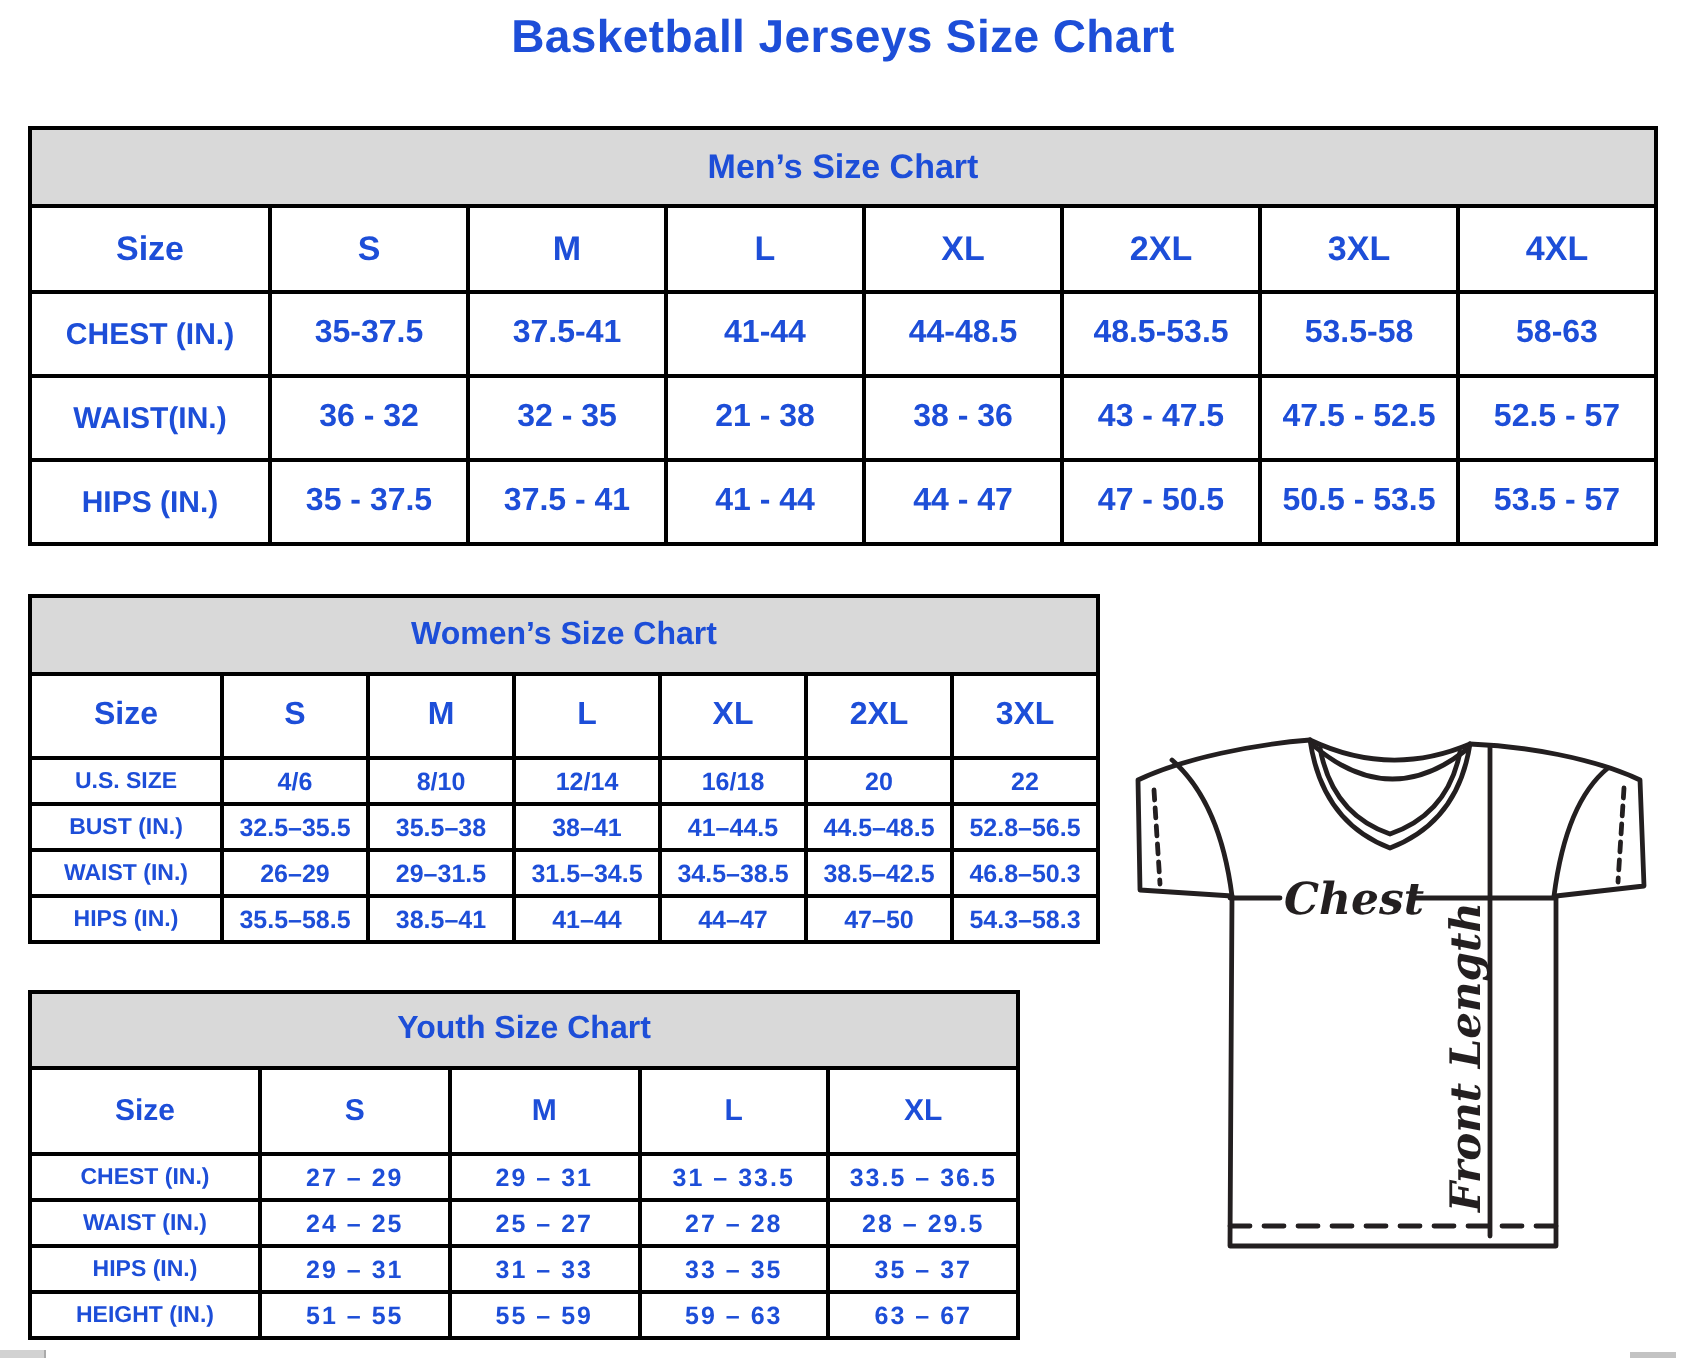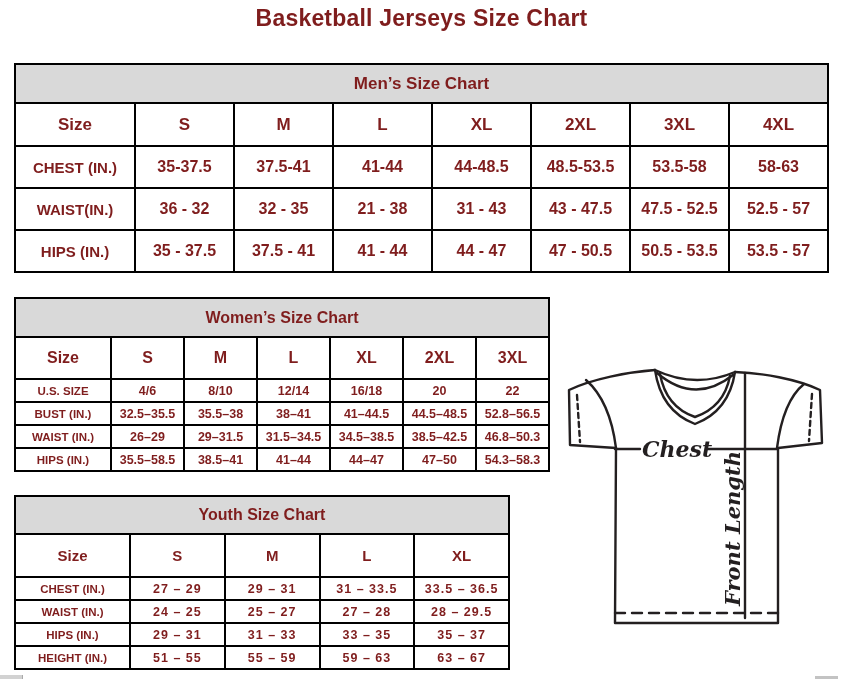--- a/index.html
+++ b/index.html
@@ -1,17 +1,17 @@
 <!DOCTYPE html>
 <html><head>
 <meta charset="utf-8">
 <style>
   html,body{margin:0;padding:0;background:#ffffff;}
   #page{position:relative;width:843px;height:679px;background:#ffffff;overflow:hidden;
-        font-family:"Liberation Sans","DejaVu Sans",sans-serif;color:#7f1d1d;}
+        font-family:"Liberation Sans","DejaVu Sans",sans-serif;color:#1d4ed8;}
 
   #page-title{position:absolute;left:0;top:5px;width:843px;text-align:center;
               font-size:23px;font-weight:bold;letter-spacing:0.2px;}
 
   .chart-block{position:absolute;}
   .band{background:#d9d9d9;border:2px solid #000;box-sizing:border-box;
         display:flex;align-items:center;justify-content:center;
         font-weight:bold;margin-bottom:-2px;position:relative;z-index:2;}
 
   table.size-table{border-collapse:collapse;table-layout:fixed;width:100%;}
@@ -93,21 +93,21 @@
             <td>44-48.5</td>
             <td>48.5-53.5</td>
             <td>53.5-58</td>
             <td>58-63</td>
           </tr>
           <tr class="data-row">
             <th class="row-label">WAIST(IN.)</th>
             <td>36 - 32</td>
             <td>32 - 35</td>
             <td>21 - 38</td>
-            <td>31 - 43</td>
+            <td>38 - 36</td>
             <td>43 - 47.5</td>
             <td>47.5 - 52.5</td>
             <td>52.5 - 57</td>
           </tr>
           <tr class="data-row">
             <th class="row-label">HIPS (IN.)</th>
             <td>35 - 37.5</td>
             <td>37.5 - 41</td>
             <td>41 - 44</td>
             <td>44 - 47</td>

